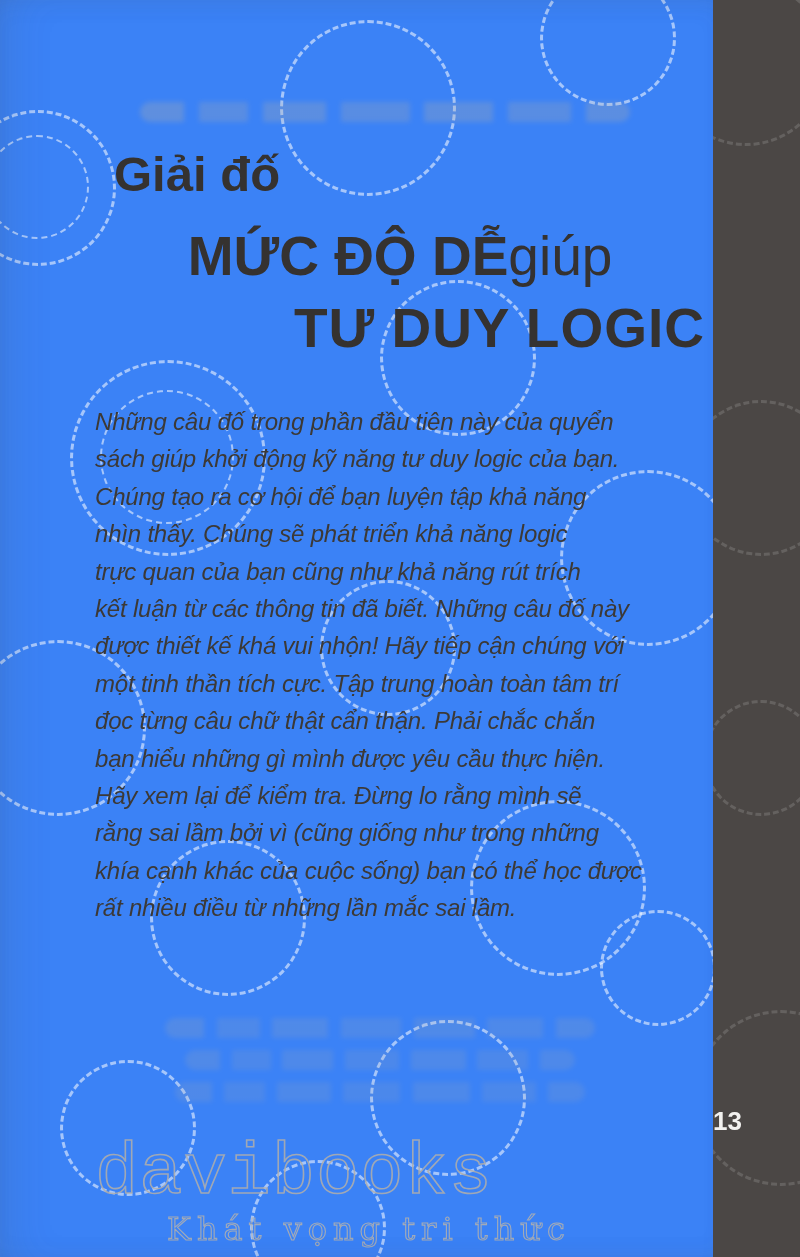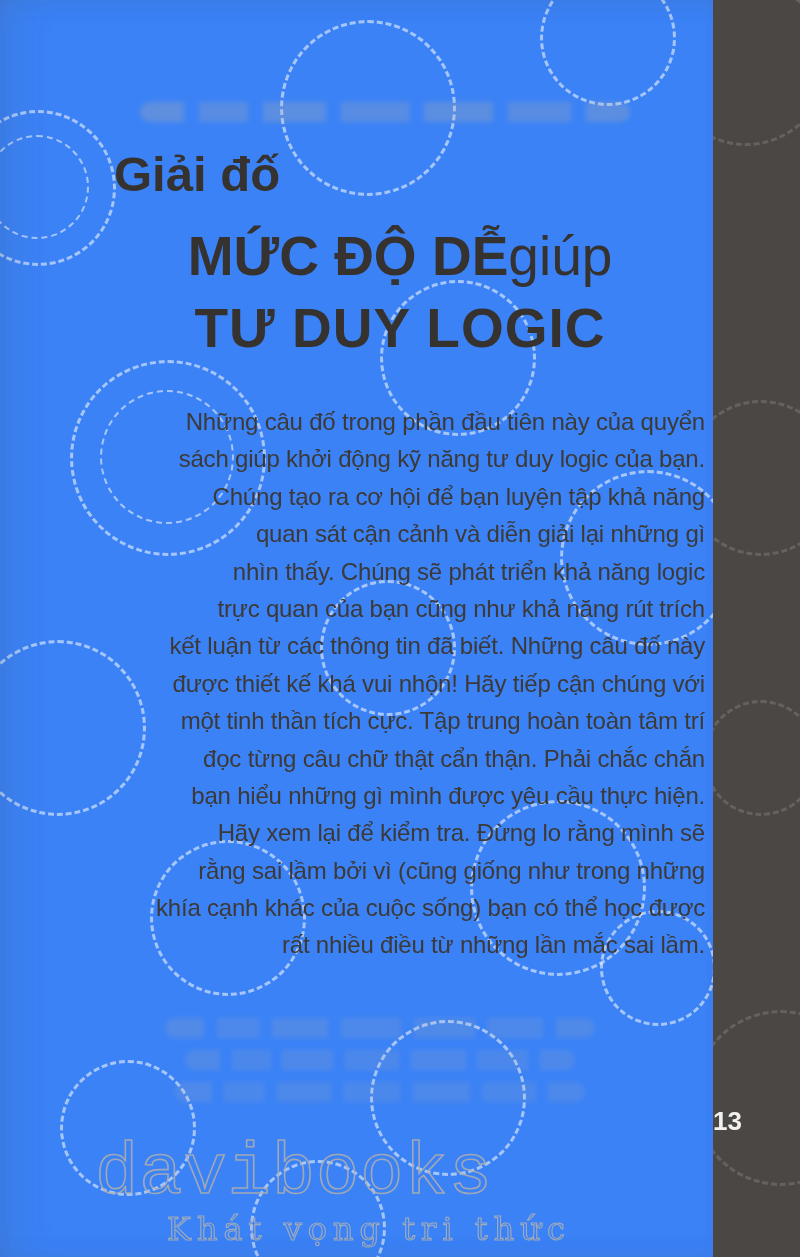--- a/index.html
+++ b/index.html
@@ -48,31 +48,31 @@
     position:absolute;left:114px;top:146px;
     font-size:49px;font-weight:700;color:#353230;letter-spacing:0;
     white-space:nowrap;
   }
   .title-line2{
     position:absolute;left:95px;top:224px;width:610px;text-align:center;
     font-size:55px;font-weight:700;color:#353230;white-space:nowrap;
   }
   .title-line2 .light{font-weight:400;}
   .title-line3{
-    position:absolute;left:95px;top:296px;width:610px;text-align:center;
+    position:absolute;left:95px;top:296px;width:610px;text-align:right;
     font-size:55px;font-weight:700;color:#353230;letter-spacing:1px;
     white-space:nowrap;
   }
   
   .body-block{
     position:absolute;left:95px;top:403px;width:610px;
     color:#3c3936;font-size:24px;letter-spacing:-0.2px;
   }
   .body-line{
-    height:37.4px;line-height:37.4px;text-align:right;white-space:nowrap;
+    height:37.4px;line-height:37.4px;text-align:left;white-space:nowrap;font-style:italic;
   }
   
   .page-number{
     position:absolute;left:0;top:1106px;width:64px;text-align:left;
     color:#f2f1ef;font-size:26px;font-weight:700;
   }
   
   .wm-brand{
     position:absolute;left:95px;top:1128px;width:610px;
     font-family:Liberation Mono, monospace;font-size:72px;line-height:92px;
@@ -114,21 +114,20 @@
   <div class="smudge" style="left:175px;top:1082px;width:410px;opacity:.30;"></div>
 
   <div class="title-line1">Giải đố</div>
   <div class="title-line2"><span>MỨC ĐỘ DỄ</span><span class="light">giúp</span></div>
   <div class="title-line3">TƯ DUY LOGIC</div>
 
   <div class="body-block">
     <div class="body-line">Những câu đố trong phần đầu tiên này của quyển</div>
     <div class="body-line">sách giúp khởi động kỹ năng tư duy logic của bạn.</div>
     <div class="body-line">Chúng tạo ra cơ hội để bạn luyện tập khả năng</div>
-    <div class="body-line">quan sát cận cảnh và diễn giải lại những gì</div>
     <div class="body-line">nhìn thấy. Chúng sẽ phát triển khả năng logic</div>
     <div class="body-line">trực quan của bạn cũng như khả năng rút trích</div>
     <div class="body-line">kết luận từ các thông tin đã biết. Những câu đố này</div>
     <div class="body-line">được thiết kế khá vui nhộn! Hãy tiếp cận chúng với</div>
     <div class="body-line">một tinh thần tích cực. Tập trung hoàn toàn tâm trí</div>
     <div class="body-line">đọc từng câu chữ thật cẩn thận. Phải chắc chắn</div>
     <div class="body-line">bạn hiểu những gì mình được yêu cầu thực hiện.</div>
     <div class="body-line">Hãy xem lại để kiểm tra. Đừng lo rằng mình sẽ</div>
     <div class="body-line">rằng sai lầm bởi vì (cũng giống như trong những</div>
     <div class="body-line">khía cạnh khác của cuộc sống) bạn có thể học được</div>

